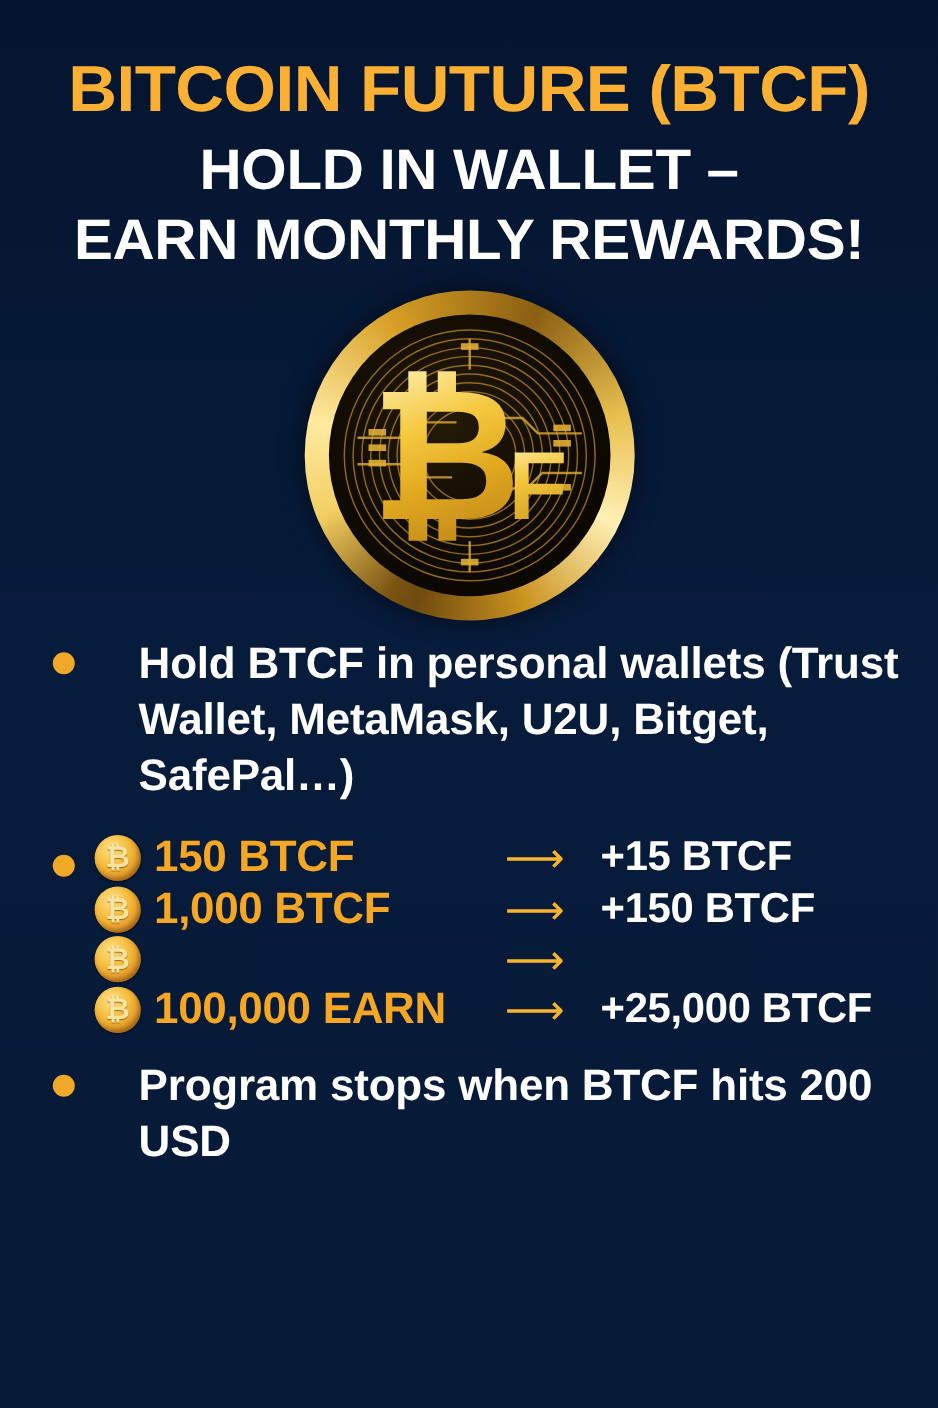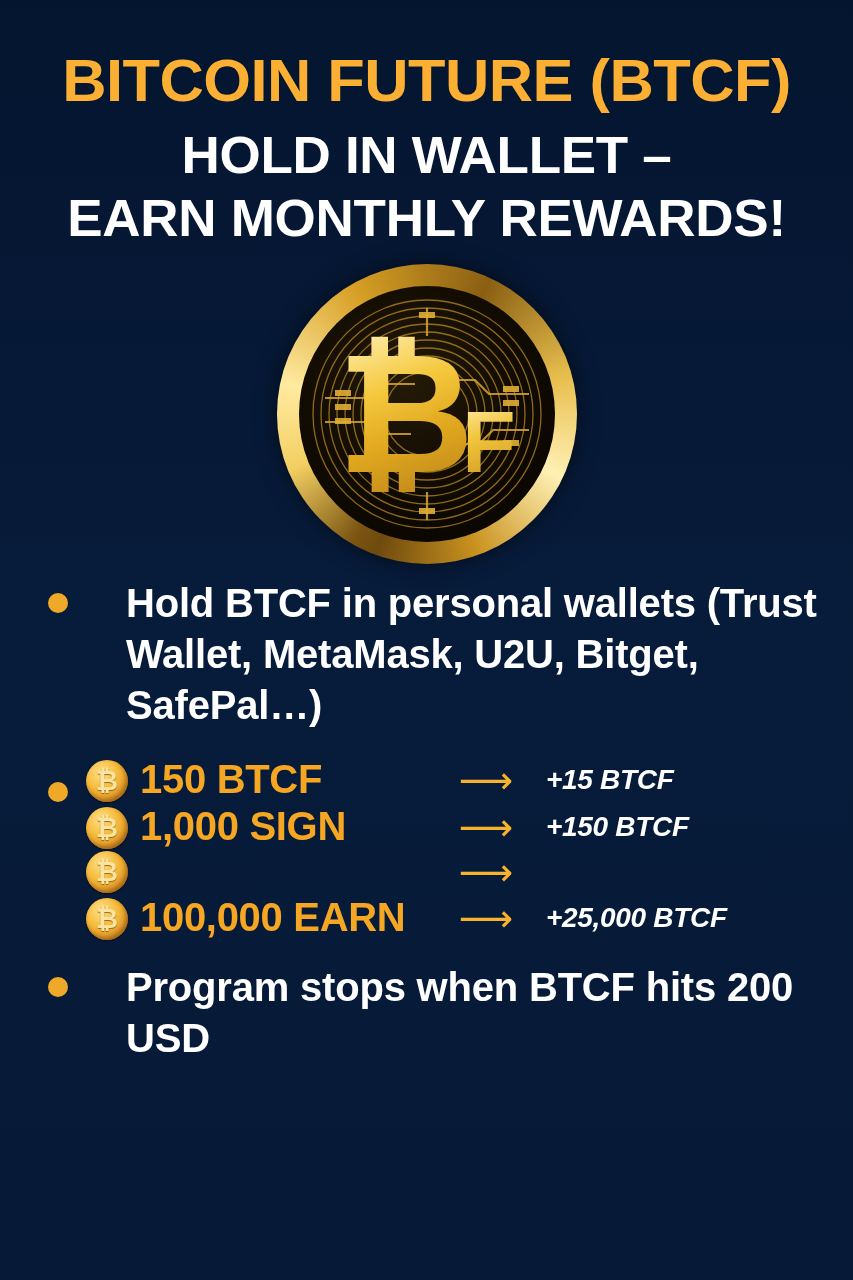--- a/index.html
+++ b/index.html
@@ -137,21 +137,21 @@
   .tiers {
     margin-top: 26px;
   }
   .tier-row {
     display: flex;
     align-items: center;
     margin-bottom: 2px;
   }
   .tier-left {
     display: flex;
-    align-items: flex-end;
+    align-items: center;
     width: 392px;
     flex: 0 0 392px;
   }
   .coin-emoji {
     width: 42px;
     height: 42px;
     flex: 0 0 42px;
     border-radius: 50%;
     background: radial-gradient(circle at 36% 30%, #ffe08a 0%, #f6bc3c 40%, #e2992a 70%, #b9741b 100%);
     box-shadow: inset -2px -3px 4px rgba(120,70,10,0.55), 0 1px 2px rgba(0,0,0,0.5);
@@ -182,26 +182,25 @@
     color: #F7B32B;
     font-family: "DejaVu Sans", sans-serif;
     font-size: 38px;
     line-height: 1;
     flex: 0 0 auto;
     width: 92px;
     text-align: center;
   }
   .tier-reward {
     color: #ffffff;
-    font-size: 28px;
+    font-size: 38px;
     font-weight: bold;
     letter-spacing: -0.3px;
     white-space: nowrap;
     padding-left: 14px;
-    font-style: italic;
   }
 
   .last-bullet { margin-top: 22px; }
 
   
   .footer {
     text-align: center;
     margin-top: 34px;
   }
   .footer-cta {
@@ -292,21 +291,21 @@
           <span class="tier-amount">150 BTCF</span>
         </span>
         <span class="arrow">⟶</span>
         <span class="tier-reward">+15 BTCF</span>
       </div>
 
       <div class="tier-row">
         <span class="tier-left">
           <span class="dot hidden"></span>
           <span class="coin-emoji"></span>
-          <span class="tier-amount">1,000 SIGN</span>
+          <span class="tier-amount">1,000 BTCF</span>
         </span>
         <span class="arrow">⟶</span>
         <span class="tier-reward">+150 BTCF</span>
       </div>
 
       <div class="tier-row">
         <span class="tier-left">
           <span class="dot hidden"></span>
           <span class="coin-emoji"></span>
         </span>

